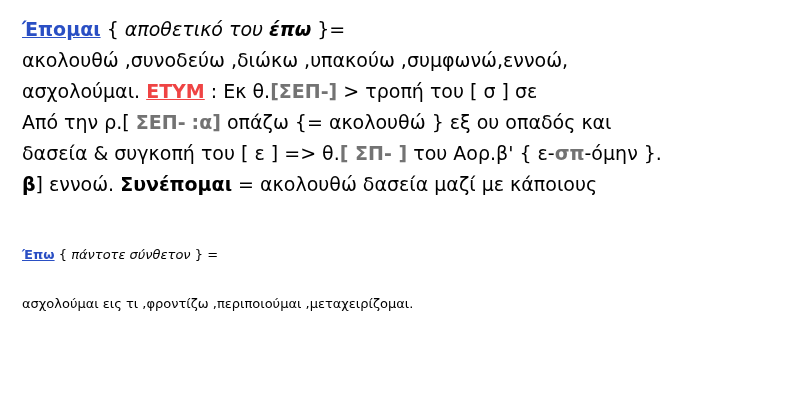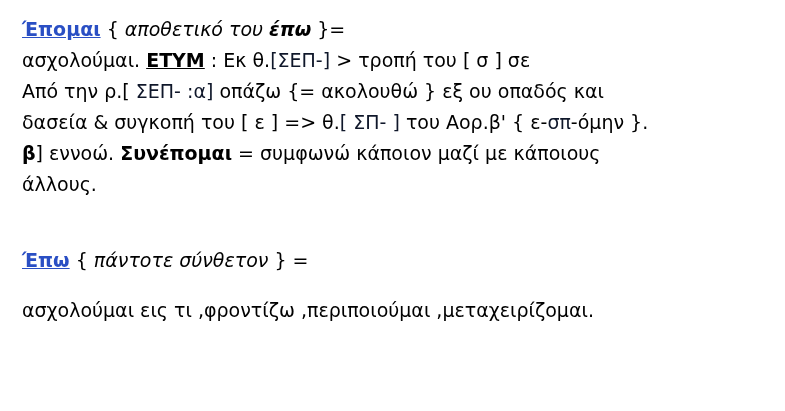--- a/index.html
+++ b/index.html
@@ -39,71 +39,71 @@
     text-decoration: underline;
   }
   .ital {
     font-style: italic;
   }
   .bold-ital {
     font-weight: bold;
     font-style: italic;
   }
   .blue-bold {
-    color: #0f172a;
-    font-weight: normal;
+    color: #737373;
+    font-weight: bold;
   }
   .black-bold {
     font-weight: bold;
     color: #000000;
   }
   .etym {
     font-weight: bold;
     text-decoration: underline;
-    color: #000000;
+    color: #ef4444;
   }
   .second-block {
-    font-size: 19px;
+    font-size: 13px;
     line-height: 31px;
   }
   .line2 {
     margin-top: 18px;
   }
 </style>
 </head>
 <body>
 
 <div class="page">
 
   <div class="entry">
 
     <p>
       <span class="headword">Έπομαι</span><span>&nbsp;</span><span>{</span><span>&nbsp;</span><span class="ital">αποθετικό του </span><span class="bold-ital">έπω</span><span>&nbsp;</span><span>}=</span>
     </p>
 
+    <p>
+      <span>ακολουθώ ,συνοδεύω ,διώκω ,υπακούω ,συμφωνώ,εννοώ,</span>
+    </p>
 
     <p>
       <span>ασχολούμαι. </span><span class="etym">ΕΤΥΜ</span><span> :  Εκ θ.</span><span class="blue-bold">[ΣΕΠ-]</span><span>  &gt;  τροπή του [ σ ] σε</span>
     </p>
 
     <p>
       <span>Από την ρ.[ </span><span class="blue-bold">ΣΕΠ-</span><span> </span><span class="blue-bold">:α]</span><span> οπάζω {= ακολουθώ } εξ ου οπαδός  και</span>
     </p>
 
     <p>
       <span>δασεία  &amp;  συγκοπή του [ ε ] =&gt; θ.</span><span class="blue-bold">[ ΣΠ- ]</span><span> του Αορ.β' { ε-</span><span class="blue-bold">σπ</span><span>-όμην }.</span>
     </p>
 
     <p>
-      <span class="black-bold">β</span><span>] εννοώ.  </span><span class="black-bold">Συνέπομαι</span><span> = συμφωνώ κάποιον μαζί με κάποιους</span>
+      <span class="black-bold">β</span><span>] εννοώ.  </span><span class="black-bold">Συνέπομαι</span><span> = ακολουθώ δασεία μαζί με κάποιους</span>
     </p>
 
-    <p>
-      <span>άλλους.</span>
-    </p>
 
   </div>
 
   <div class="gap"></div>
 
   <div class="second-block">
 
     <p>
       <span class="headword">Έπω</span><span>&nbsp;</span><span>{</span><span>&nbsp;</span><span class="ital">πάντοτε σύνθετον</span><span>&nbsp;</span><span>} =</span>
     </p>

